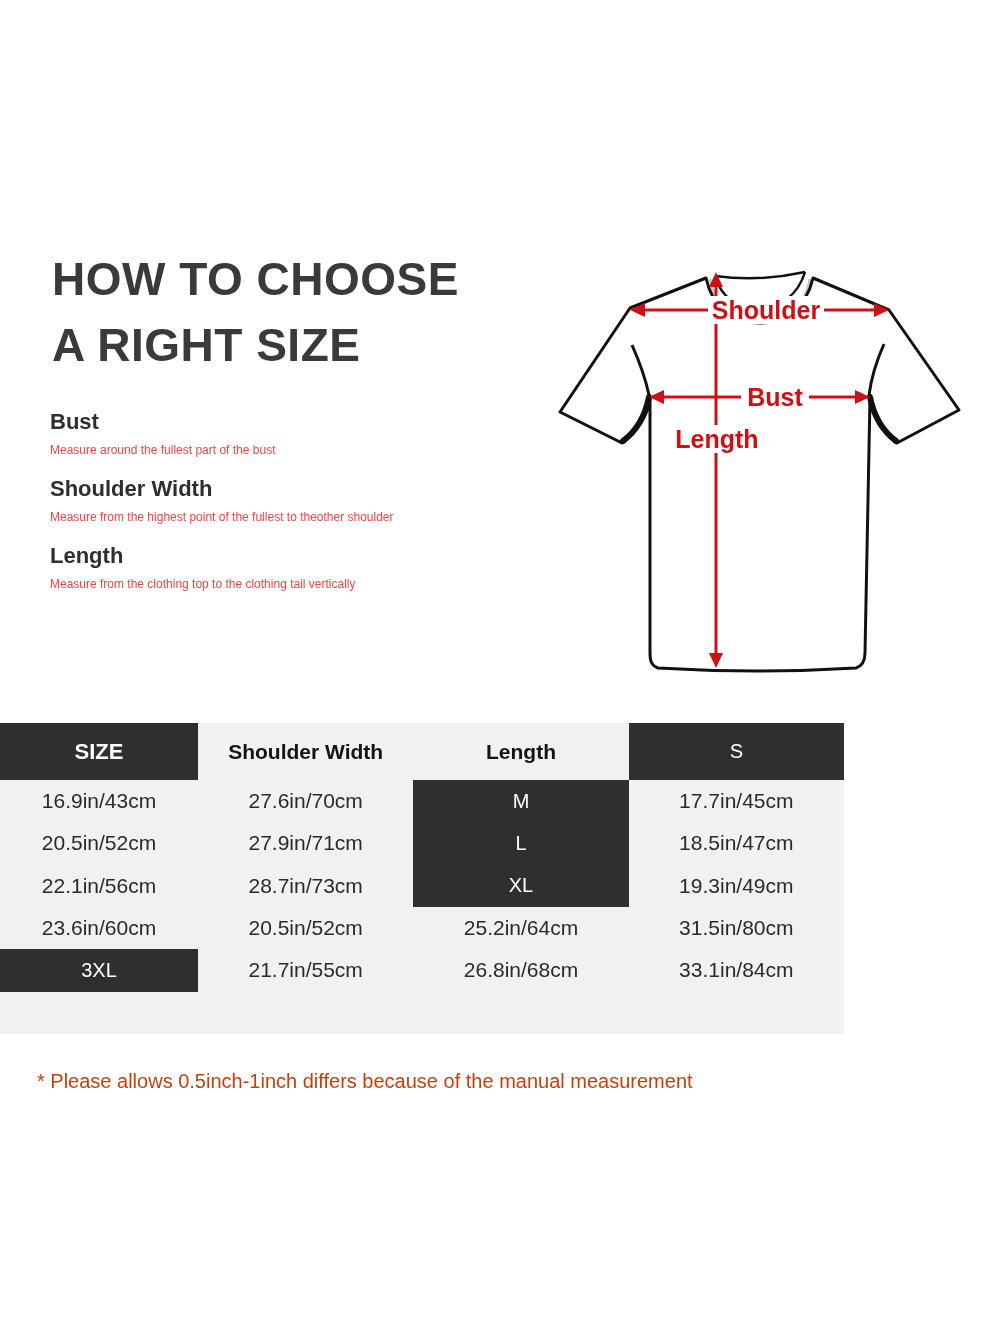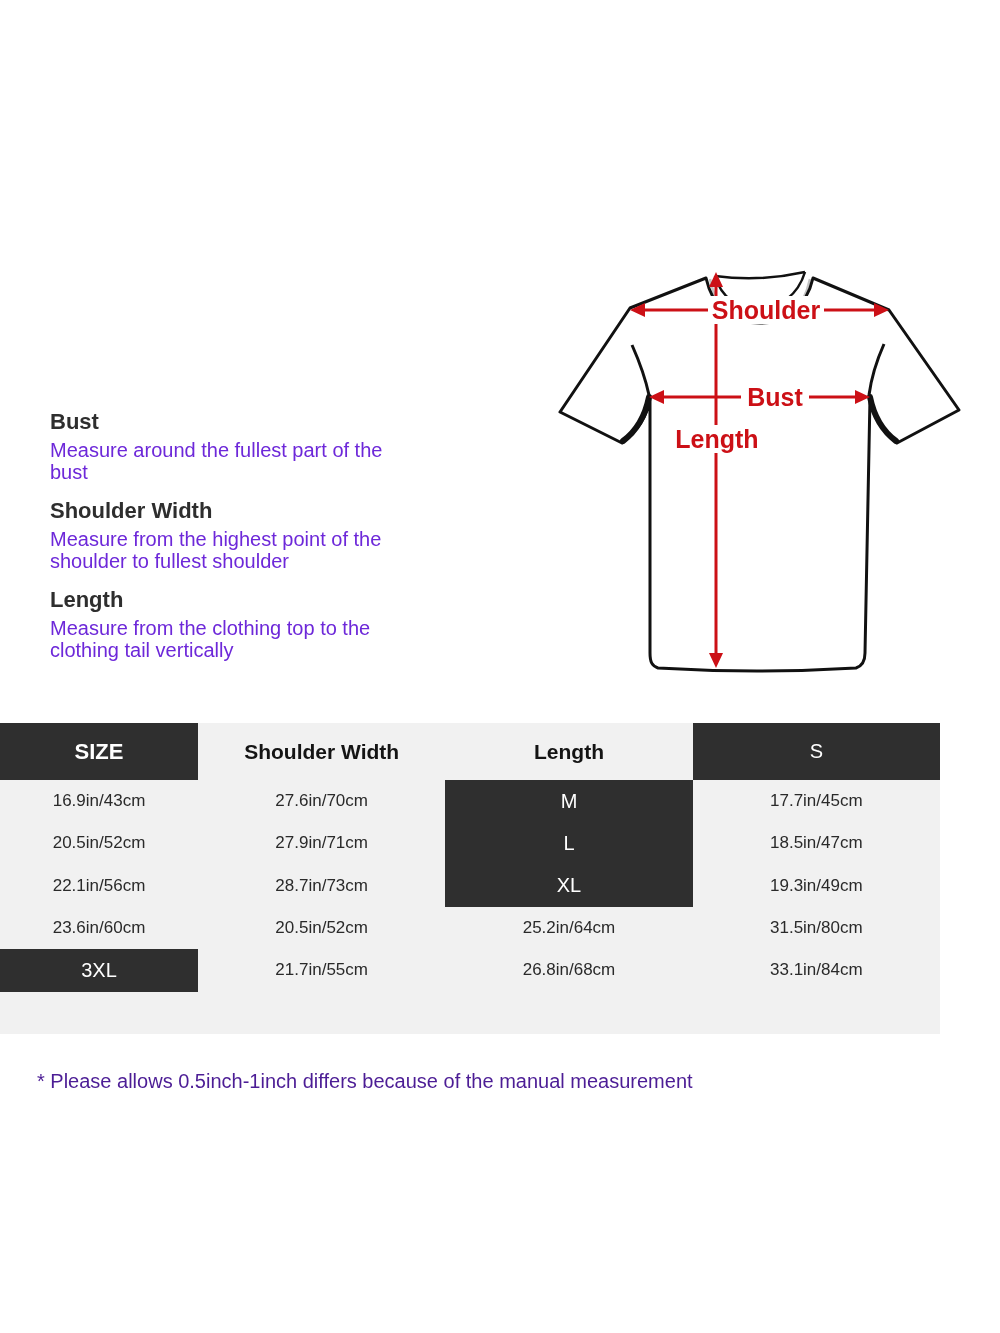--- a/index.html
+++ b/index.html
@@ -25,67 +25,71 @@
   
   .instructions{
     position:absolute;left:50px;top:408px;width:400px;
   }
   .instr{margin-bottom:14px;}
   .instr .title{
     font-size:22px;font-weight:700;color:#2e2e2e;line-height:28px;
     margin-bottom:3px;
   }
   .instr .desc{
-    font-size:20px;color:#6d28d9;line-height:22px;width:360px;
+    font-size:12px;color:#ef4444;line-height:22px;width:360px;
   }
   
   .diagram{
     position:absolute;left:542px;top:245px;width:460px;height:450px;
   }
   .diagram svg{display:block;width:460px;height:450px;}
   .m-label{
     fill:var(--accent);
     font-family:"Liberation Sans", sans-serif;
     font-size:25px;font-weight:700;
   }
   
   .size-table{
-    position:absolute;left:0;top:723px;width:940px;height:311px;
+    position:absolute;left:0;top:723px;width:844px;height:311px;
     background:var(--tablebg);
     display:grid;
     grid-template-columns:198px 1fr 1fr 1fr;
     grid-template-rows:57px repeat(6, 1fr);
   }
   .cell{
     display:flex;align-items:center;justify-content:center;
-    font-size:17px;color:#2a2a2a;
+    font-size:21px;color:#2a2a2a;
   }
   .cell.head{font-size:21px;font-weight:700;color:#141414;}
   .cell.c0{background:var(--dark);color:#ffffff;font-size:20px;}
   .cell.c0.head{font-size:22px;font-weight:700;color:#ffffff;}
   
   .footnote{
     position:absolute;left:37px;top:1070px;
-    font-size:20px;color:#4c1d95;
+    font-size:20px;color:#c2410c;
   }
 </style>
 </head>
 <body>
 
 <div class="page">
 
+  <div class="headline">
+    <div>HOW TO CHOOSE</div>
+    <div>A RIGHT SIZE</div>
+  </div>
 
   <div class="instructions">
     <div class="instr">
       <div class="title">Bust</div>
       <div class="desc">Measure around the fullest part of the bust</div>
     </div>
     <div class="instr">
       <div class="title">Shoulder Width</div>
-      <div class="desc">Measure from the highest point of the shoulder to fullest shoulder</div>
+      <div class="desc">Measure from the highest point of the fullest to theother shoulder</div>
     </div>
     <div class="instr">
       <div class="title">Length</div>
       <div class="desc">Measure from the clothing top to the clothing tail vertically</div>
     </div>
   </div>
 
   <div class="diagram">
     <svg viewBox="0 0 460 450">
 

